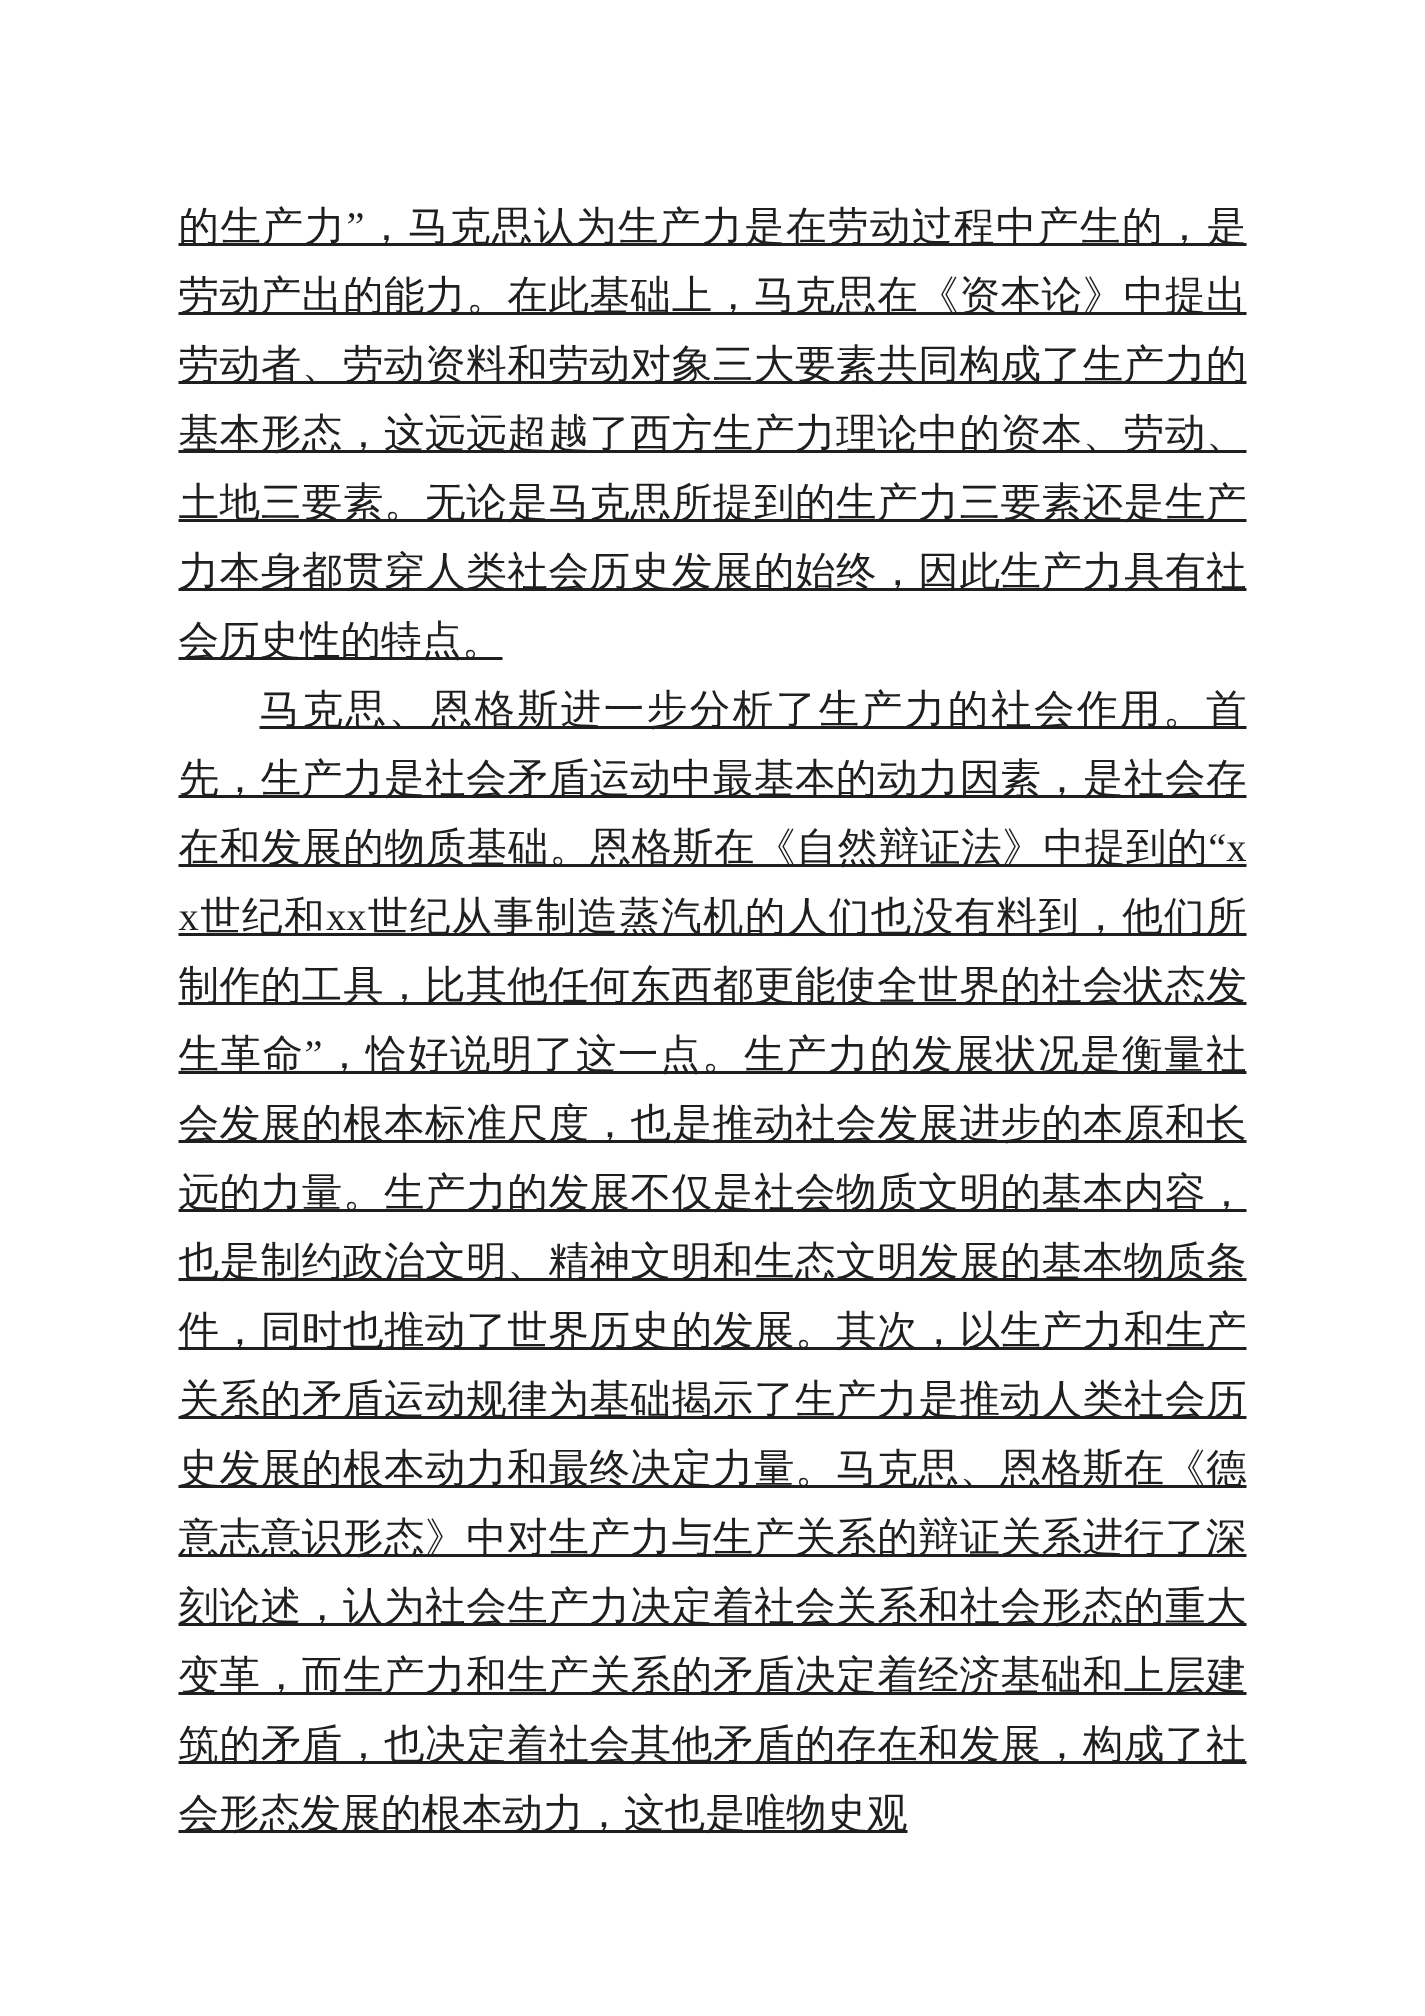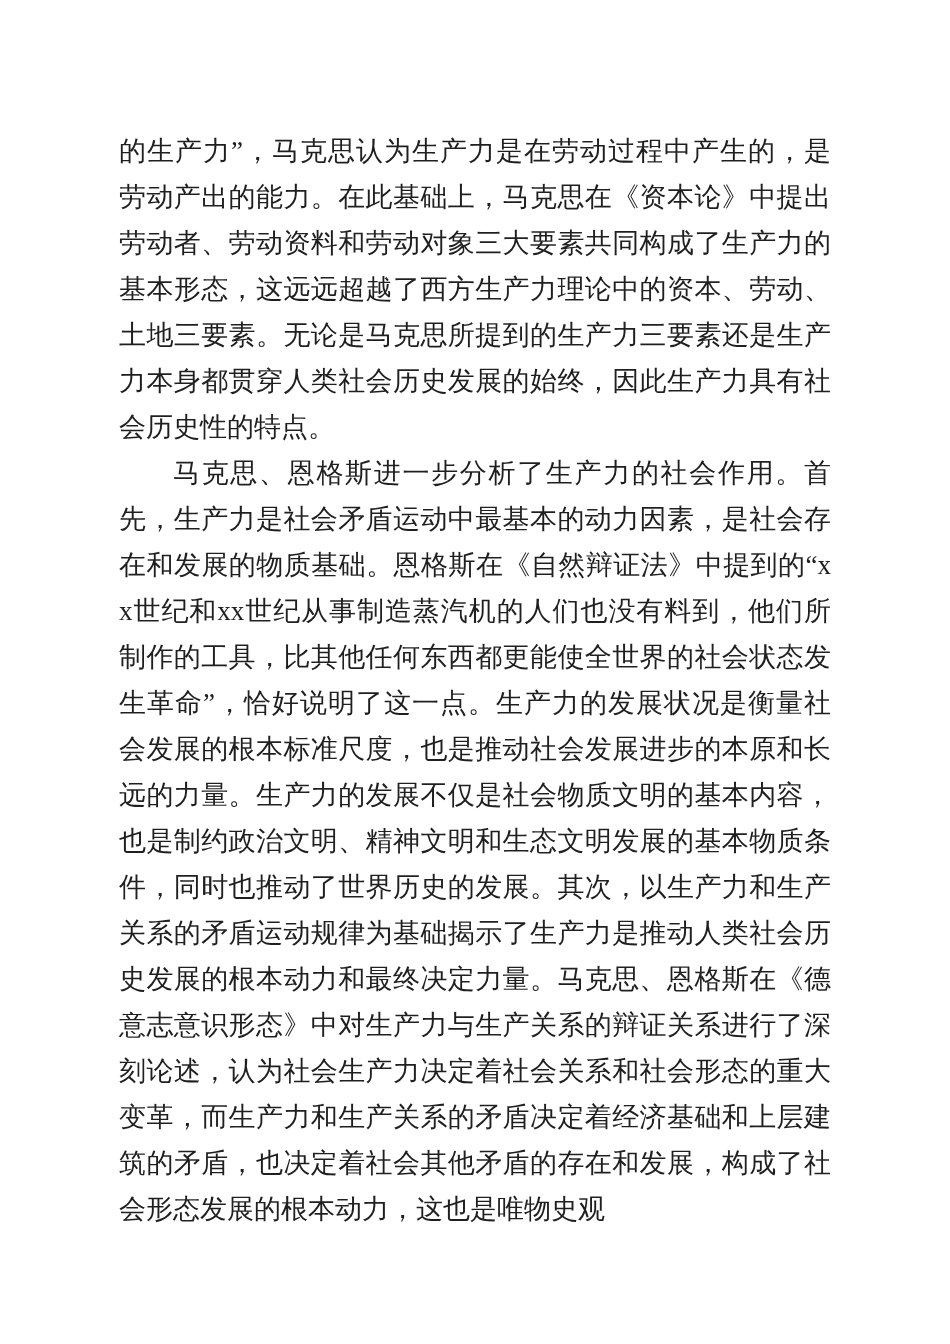--- a/index.html
+++ b/index.html
@@ -25,20 +25,21 @@
     font-family: "Liberation Serif", "DejaVu Serif", serif;
     font-size: 27px;
     line-height: 46px;
     text-align: justify;
     text-justify: inter-ideograph;
     word-break: break-all;
   }
   .content p {
     margin: 0;
     padding: 0;
+    text-decoration: underline;
   }
   .content p.indent {
     text-indent: 2em;
   }
 </style>
 </head>
 <body>
 
 <div class="page">
   <div class="content">

